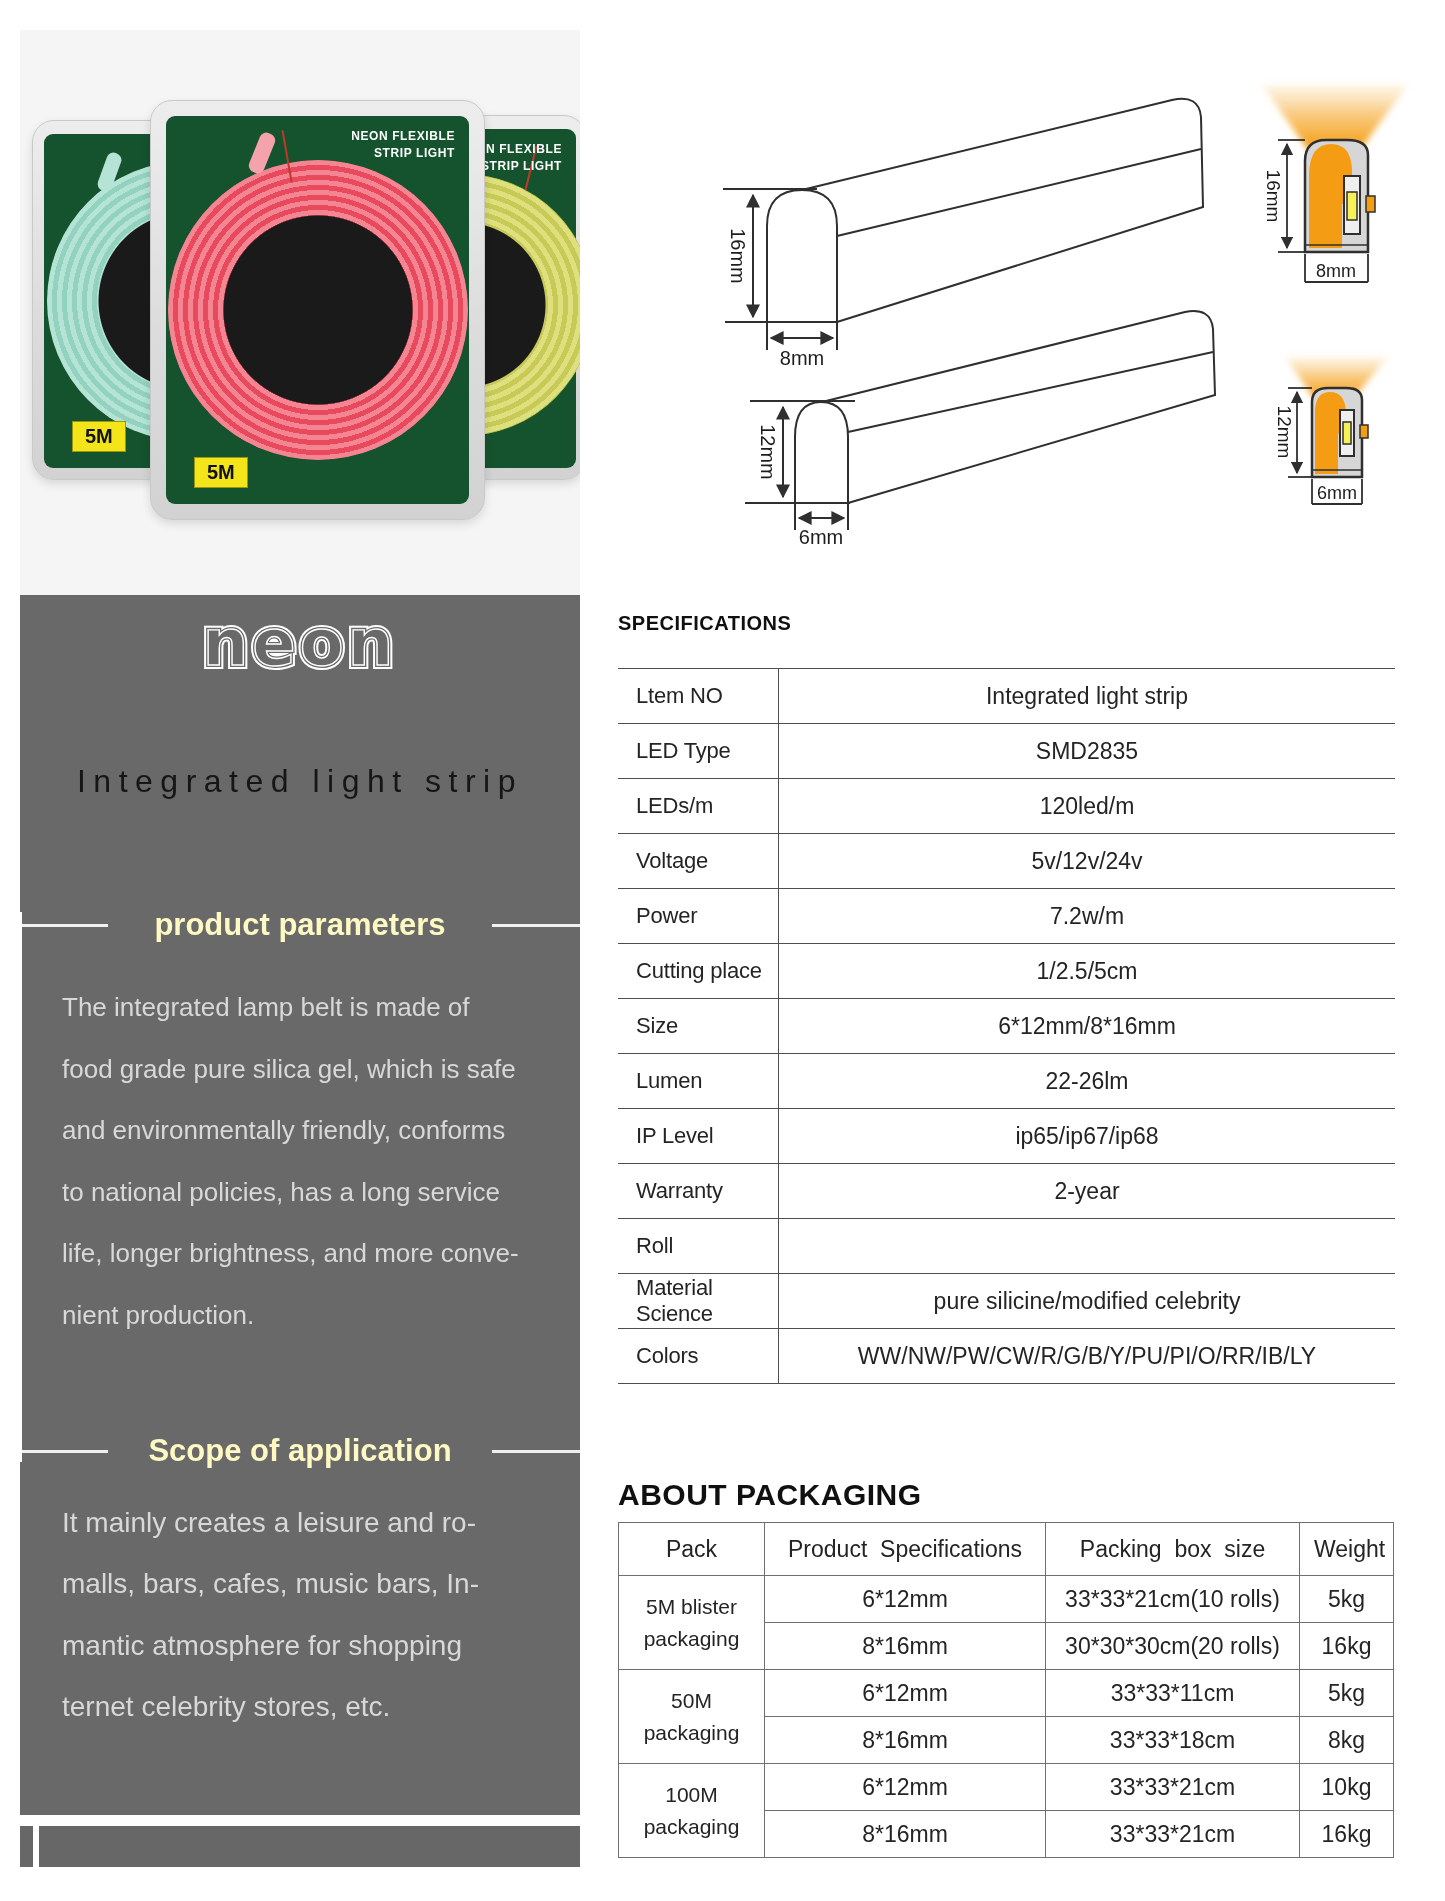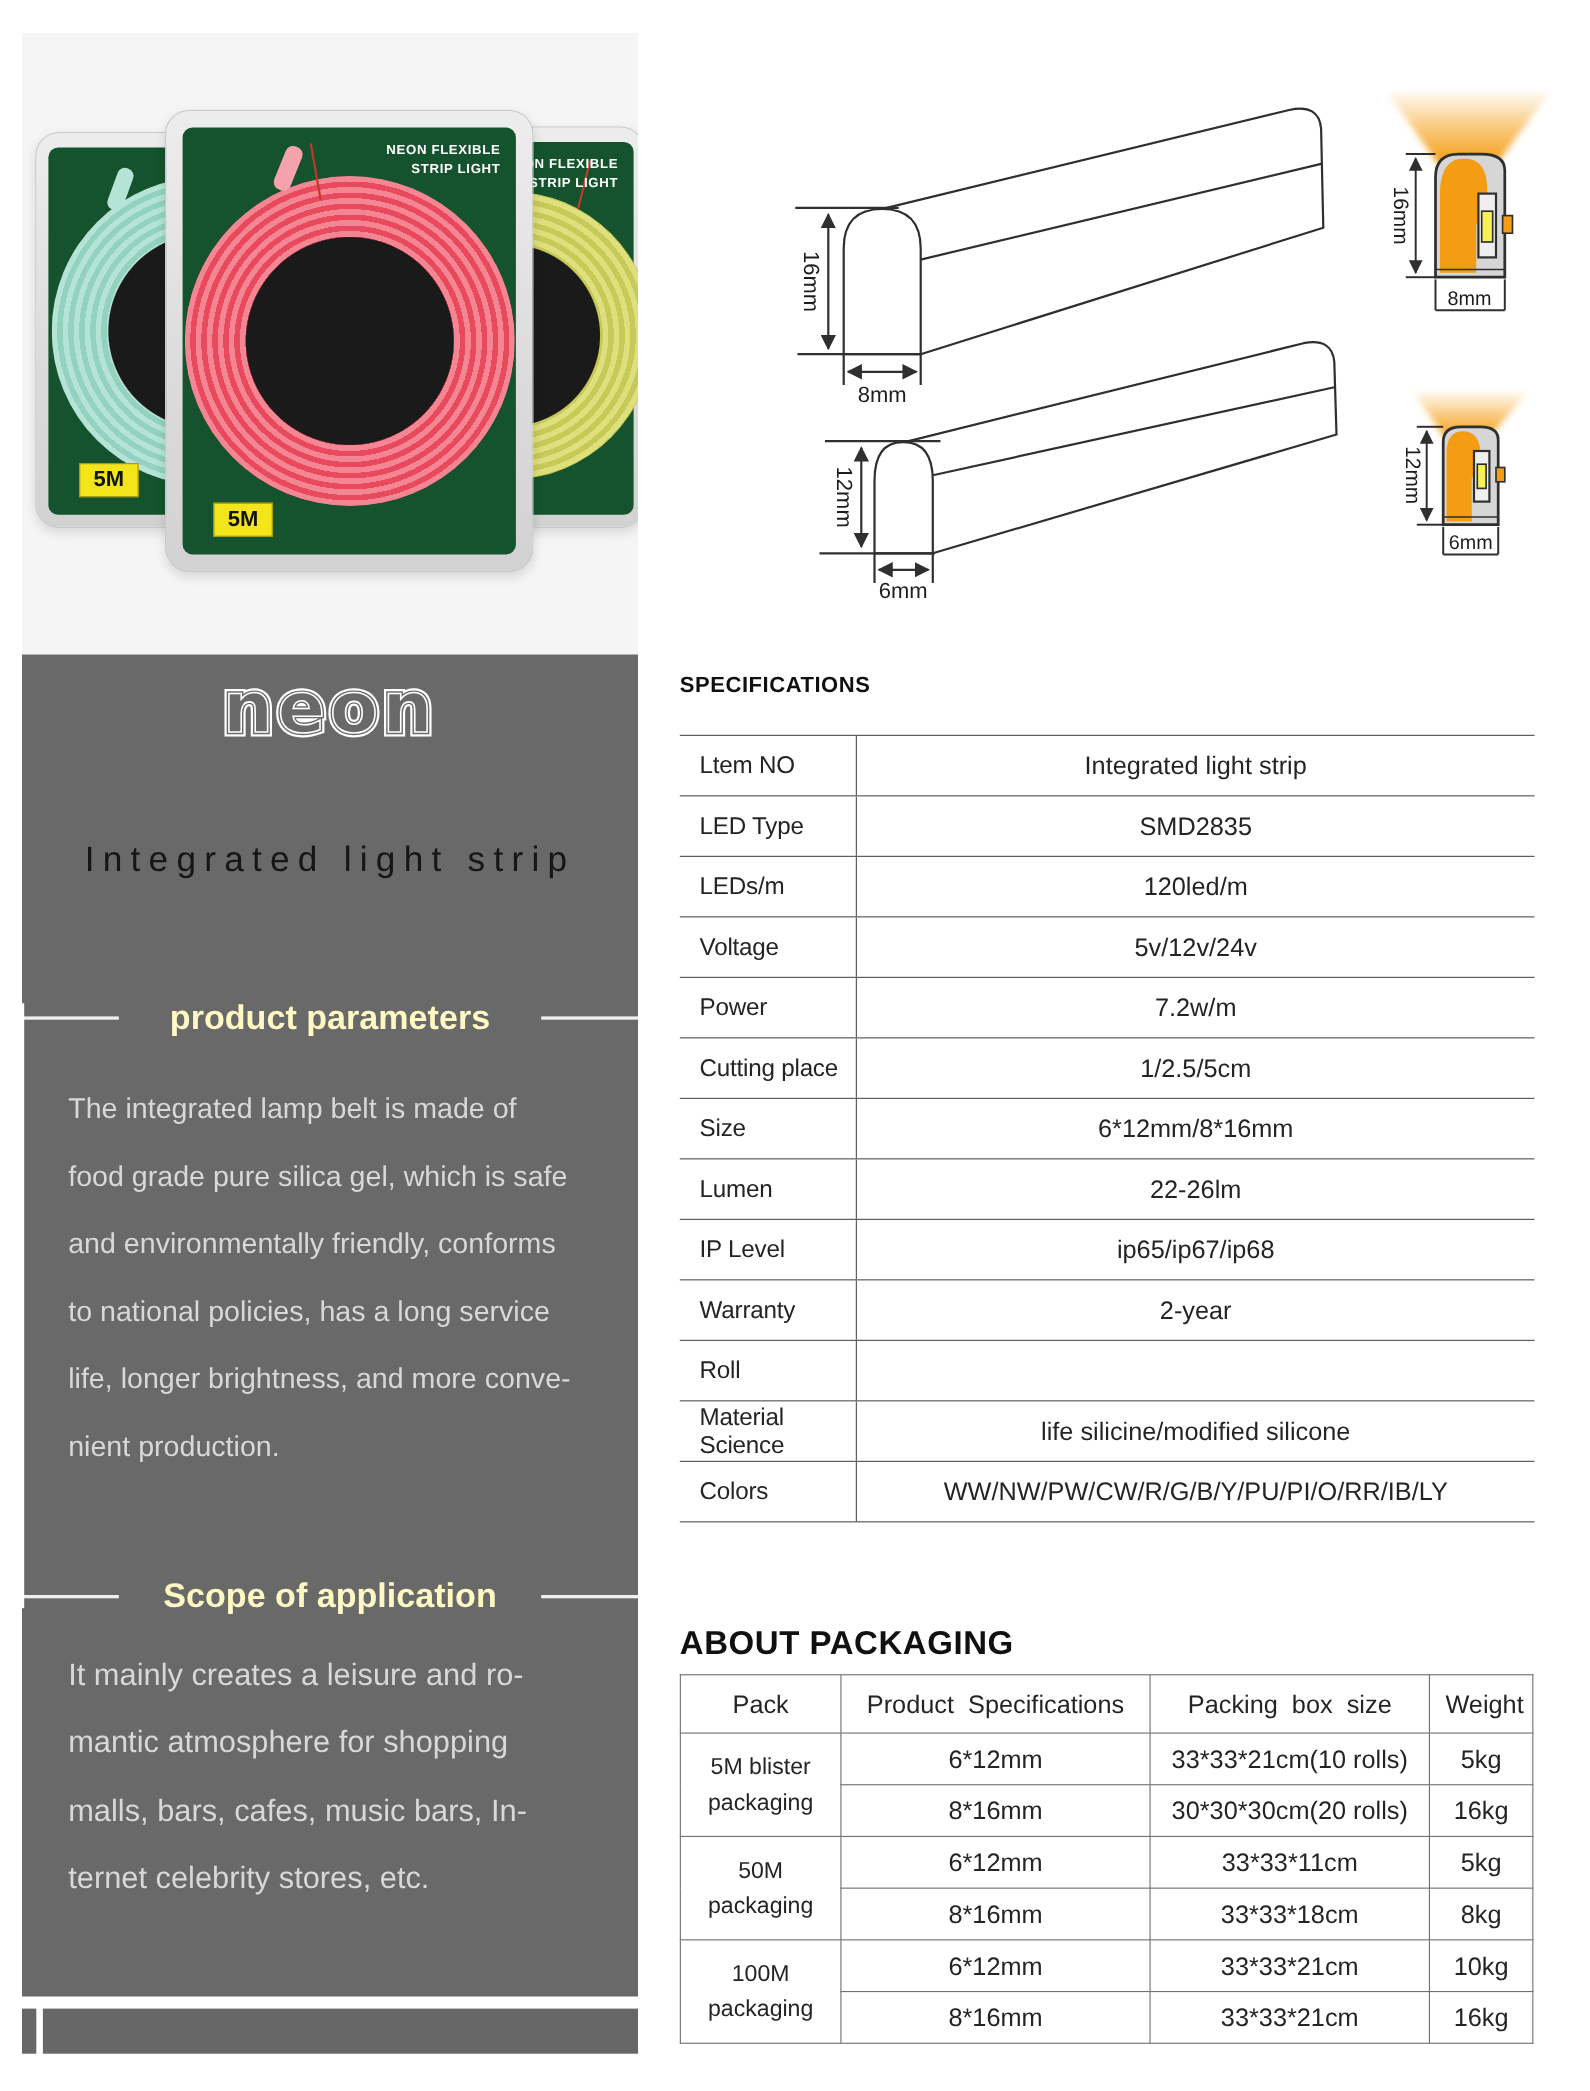--- a/index.html
+++ b/index.html
@@ -135,22 +135,22 @@
         <div class="para-line">nient production.</div>
       </div>
 
     <div class="sec-head" id="sec-head-1">
       <div class="rule"></div>
       <div class="txt">Scope of application</div>
       <div class="rule"></div>
     </div>
     <div class="para" id="para-1">
         <div class="para-line">It mainly creates a leisure and ro-</div>
+        <div class="para-line">malls, bars, cafes, music bars, In-</div>
         <div class="para-line">mantic atmosphere for shopping</div>
-        <div class="para-line">malls, bars, cafes, music bars, In-</div>
         <div class="para-line">ternet celebrity stores, etc.</div>
       </div>
 
     <div id="edge-line"></div>
   </div>
 
   <div id="footer-sq"></div>
   <div id="footer-bar"></div>
 
   <svg id="diagrams" width="915" height="510" viewBox="0 0 915 510">
@@ -277,21 +277,21 @@
       </div>
       <div class="spec-row">
         <div class="spec-label">Warranty</div>
         <div class="spec-value">2-year</div>
       </div>
       <div class="spec-row">
         <div class="spec-label">Roll</div>
       </div>
       <div class="spec-row">
         <div class="spec-label">Material Science</div>
-        <div class="spec-value">life silicine/modified silicone</div>
+        <div class="spec-value">pure silicine/modified celebrity</div>
       </div>
       <div class="spec-row">
         <div class="spec-label">Colors</div>
         <div class="spec-value">WW/NW/PW/CW/R/G/B/Y/PU/PI/O/RR/IB/LY</div>
       </div>
     </div>
 
   <div id="pack-title">ABOUT PACKAGING</div>
   <table id="pack-table">
     <colgroup>

